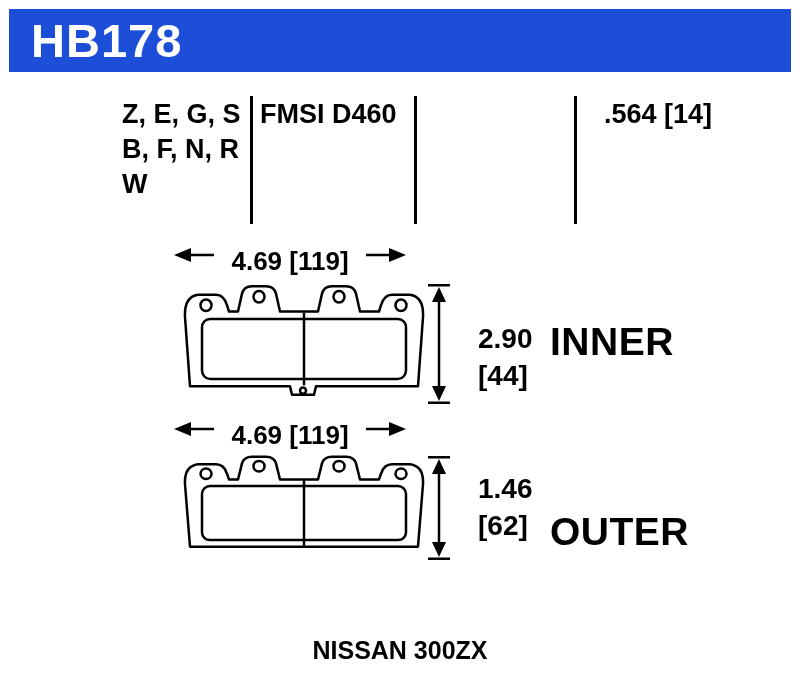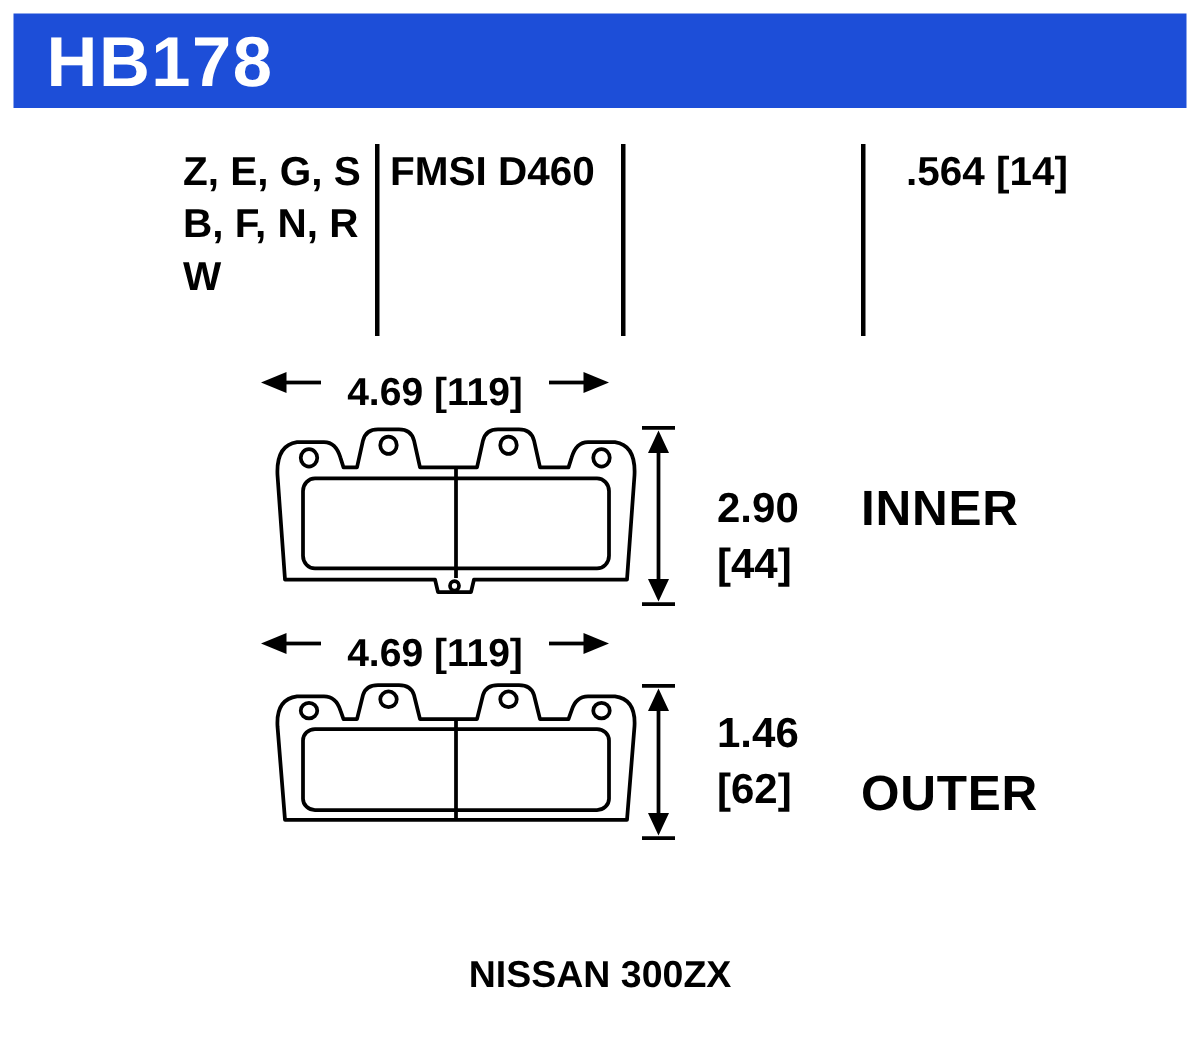--- a/index.html
+++ b/index.html
@@ -34,21 +34,21 @@
   .pad-svg { position:absolute; left:176px; display:block; }
   .pad1 { top:281px; }
   .pad2 { top:452px; }
   
   .vdim { position:absolute; left:428px; display:block; }
   .vdim1 { top:284px; }
   .vdim2 { top:456px; }
   
   .measure { position:absolute; left:478px; font-size:28px; font-weight:700; line-height:37px; }
   .m1 { top:300px;margin-top:20px; } .m2 { top:470px; }
-  .pos-label { position:absolute; left:574px; font-size:33px; font-weight:700; letter-spacing:0.5px; }
+  .pos-label { position:absolute; left:550px; font-size:39px; font-weight:700; letter-spacing:0.5px; }
   .pl1 { top:320px; } .pl2 { top:490px;margin-top:20px; }
   
   .vehicle { position:absolute; left:0; right:0; top:636px; text-align:center; font-size:25px; font-weight:700; }
 </style>
 </head>
 <body>
 
 <div class="page">
 
   <div class="header-bar">

